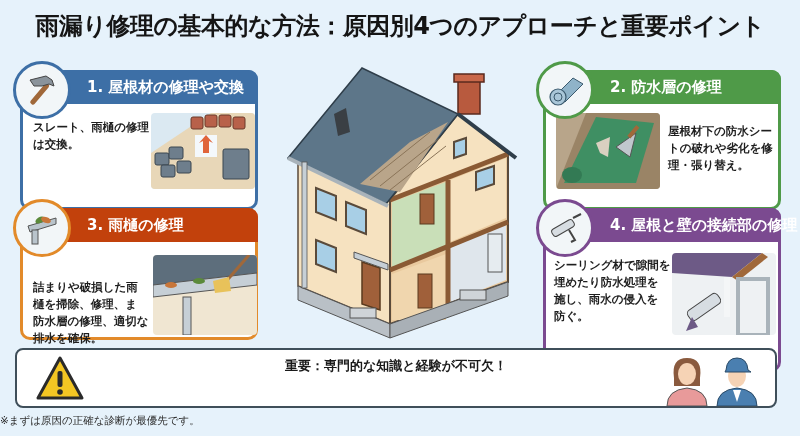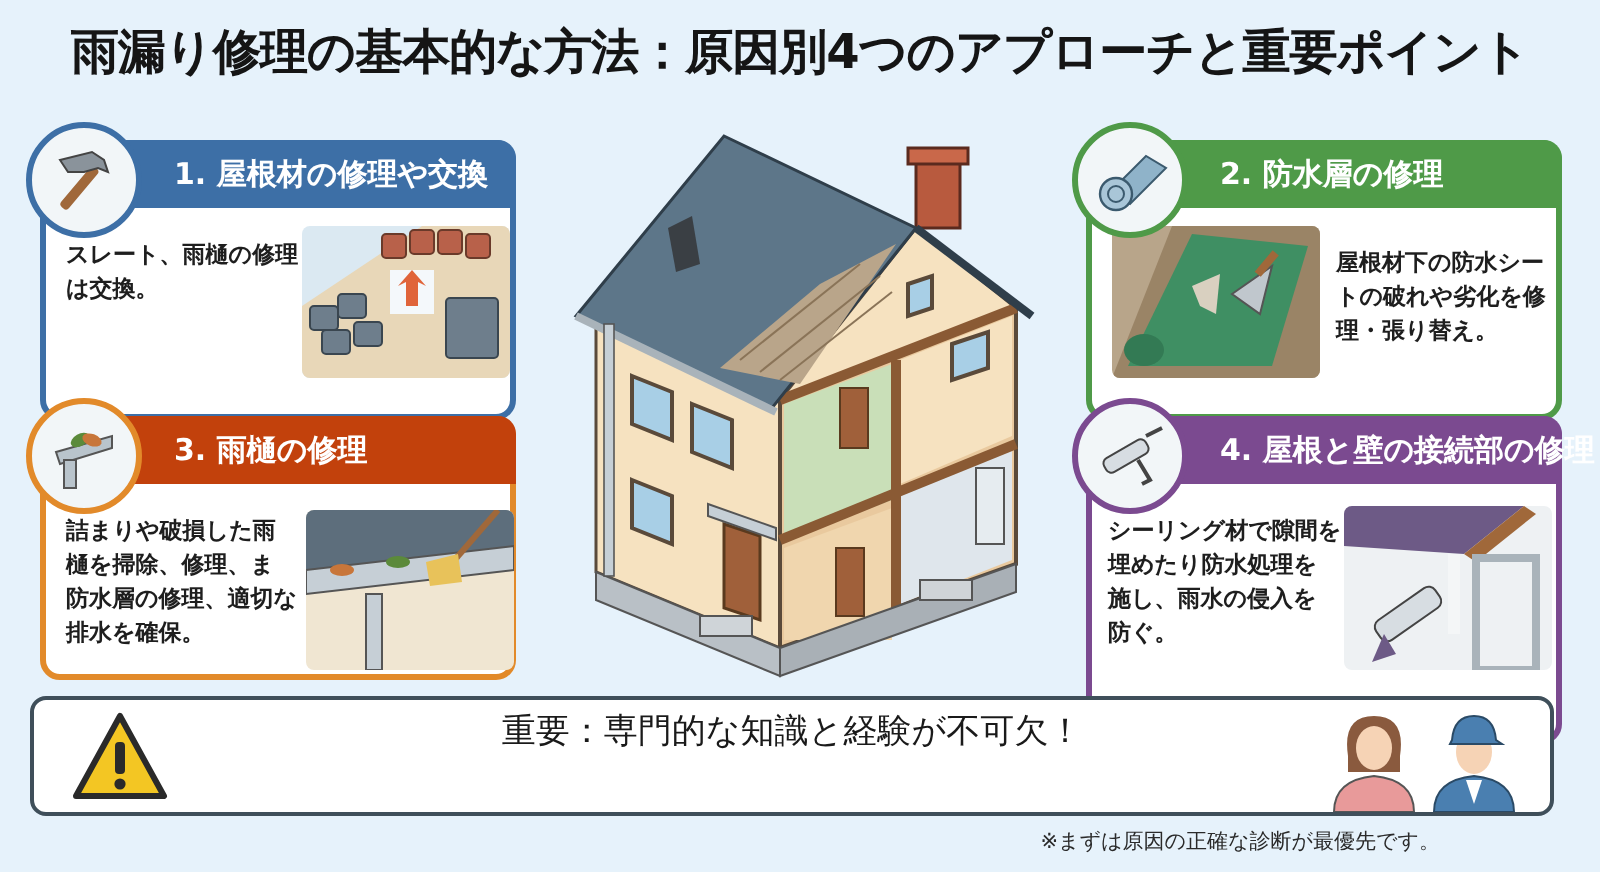--- a/index.html
+++ b/index.html
@@ -53,25 +53,25 @@
   .house {
     position: absolute; left: 280px; top: 62px; width: 250px; height: 280px;
   }
   .banner {
     position: absolute; left: 15px; top: 348px; width: 762px; height: 60px;
     background: #ffffff; border: 2.5px solid #3f4f5a; border-radius: 8px;
   }
   .banner .warn { position: absolute; left: 18px; top: 4px; }
   .banner .msg {
     position: absolute; left: 0; width: 100%; text-align: center;
-    font-size: 17px; font-weight: normal; line-height: 24px; top: 4px; color: #1a1a1a;
+    font-size: 13px; font-weight: bold; line-height: 24px; top: 4px; color: #1a1a1a;
   }
   .banner .people { position: absolute; right: 12px; top: 2px; }
   .footnote {
-    position: absolute; left: 0; top: 414px; width: 720px; text-align: right;
+    position: absolute; left: 0; top: 414px; width: 720px; text-align: left;
     font-size: 10.5px; color: #2a2a2a;
   }
 </style>
 </head>
 <body>
 
 <div class="title">雨漏り修理の基本的な方法：原因別4つのアプローチと重要ポイント</div>
 
 <div class="card c-blue">
   <div class="badge">
@@ -138,21 +138,21 @@
 <div class="card c-orange">
   <div class="badge">
     <svg width="40" height="40" viewBox="0 0 40 40">
       <path d="M6 18 L34 10 L34 16 L8 24 Z" fill="#b9c4cc" stroke="#555" stroke-width="1"></path>
       <rect x="10" y="22" width="6" height="14" fill="#b9c4cc" stroke="#555" stroke-width="1"></rect>
       <ellipse cx="18" cy="12" rx="5" ry="3" fill="#5b8a3a" transform="rotate(-30 18 12)"></ellipse>
       <ellipse cx="24" cy="12" rx="5" ry="3" fill="#c8763a" transform="rotate(20 24 12)"></ellipse>
     </svg>
   </div>
   <div class="head">3. 雨樋の修理</div>
-  <div class="body" style="left:10px;">
+  <div class="body" style="left:10px;margin-top:22px;">
     <div>詰まりや破損した雨</div>
     <div>樋を掃除、修理、ま</div>
     <div>防水層の修理、適切な</div>
     <div>排水を確保。</div>
   </div>
   <div class="pic" style="left:130px; top:44px; height:80px;">
     <svg width="104" height="80" viewBox="0 0 104 80">
       <rect width="104" height="80" fill="#f0e6d2"></rect>
       <polygon points="0,0 104,0 104,20 0,32" fill="#5d6e7c"></polygon>
       <polygon points="0,30 104,18 104,30 0,42" fill="#c6cfd6" stroke="#555" stroke-width="1"></polygon>

